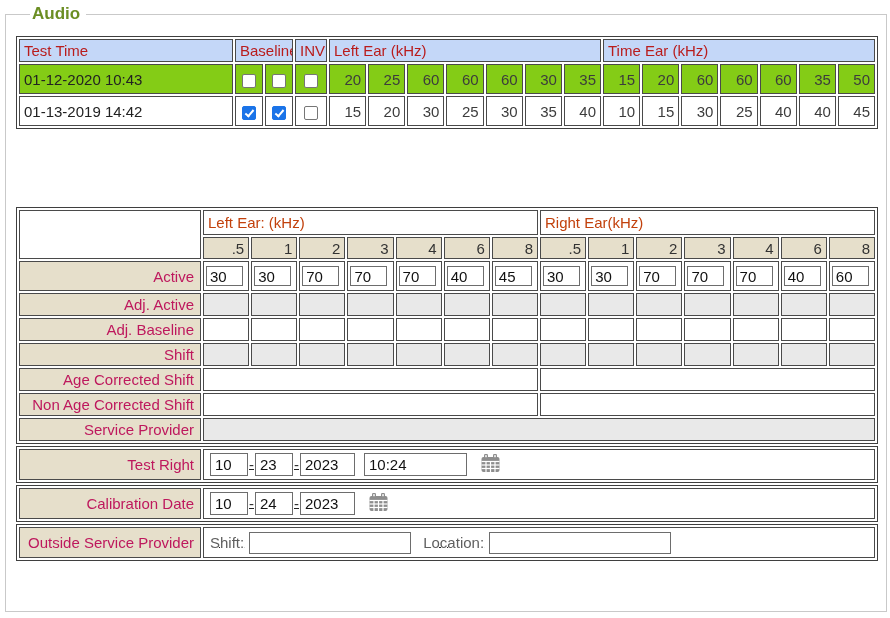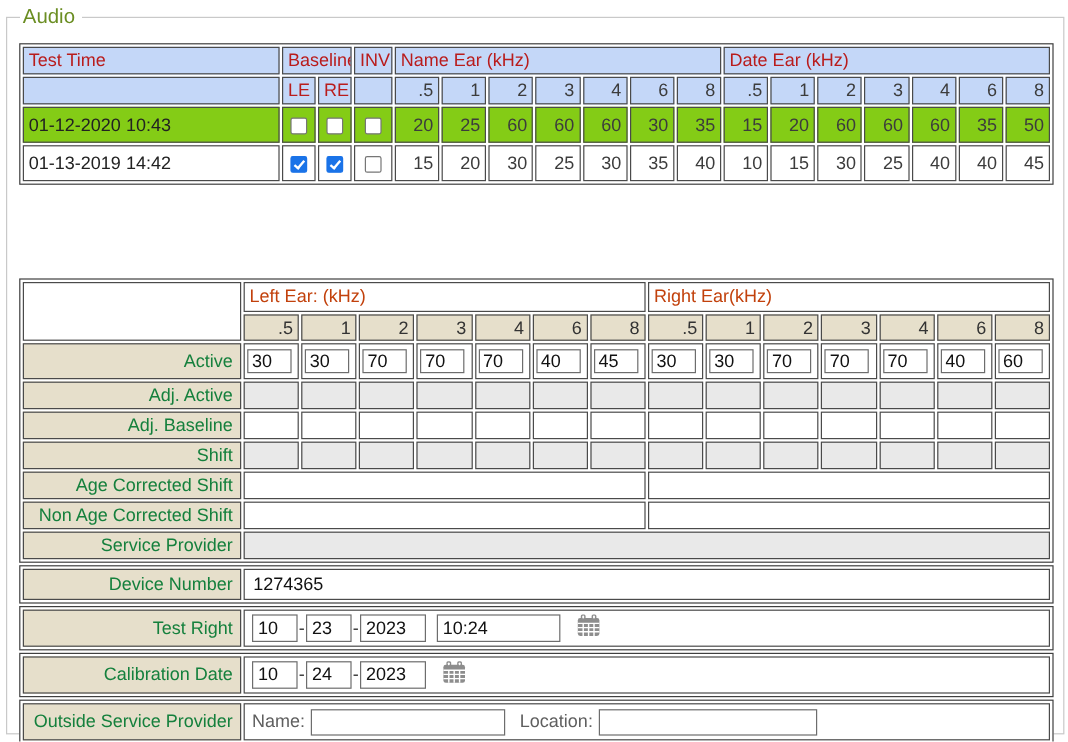--- a/index.html
+++ b/index.html
@@ -1,19 +1,19 @@
 <!DOCTYPE html>
 <html><head>
 <meta charset="utf-8">
 <style>
   html,body{margin:0;padding:0;background:#fff;width:890px;height:618px;
     font-family:"Liberation Sans",sans-serif;font-size:15px;color:#222;}
   fieldset.audio{border:1px solid #c9c9c9;margin:4px 6px 0 5px;padding:12px 8px 8px 10px;
     width:878px;height:608px;box-sizing:border-box;}
-  legend.audio-legend{color:#6b8e23;font-weight:normal;font-size:17px;padding:0 6px 0 2px;margin-left:1px;}
+  legend.audio-legend{color:#6b8e23;font-weight:bold;font-size:17px;padding:0 6px 0 2px;margin-left:14px;}
 
   table.tbl{border-collapse:separate;border-spacing:2px;border:1px solid #3f3f3f;
     background:#fff;table-layout:fixed;width:862px;}
   table.tbl td{border:1px solid #4a4a4a;padding:1px 4px;height:19px;overflow:hidden;
     white-space:nowrap;vertical-align:middle;}
 
   
   .history td.h{background:#c4d7f8;color:#b91c1c;}
   .history tr.data td{height:26px;}
   .history tr.shade td{background:#84cc16;}
@@ -24,34 +24,34 @@
     background:#fff;vertical-align:middle;position:relative;cursor:pointer;box-sizing:border-box;}
   .cb.checked{background:#1a73e8;border-color:#1a73e8;}
   .cb.checked::after{content:"";position:absolute;left:4px;top:1px;width:3px;height:7px;
     border:solid #fff;border-width:0 2px 2px 0;transform:rotate(40deg);}
 
   
   .detail{margin-top:78px;}
   .detail td.corner{background:#fff;}
   .detail td.ehdr{background:#fff;color:#c2410c;height:21px;}
   .detail td.tick{background:#e6dfcb;text-align:right;color:#333;height:18px;}
-  .detail td.lbl, .onerow td.lbl{background:#e6dfcb;text-align:right;color:#15803d;padding-right:6px;}
+  .detail td.lbl, .onerow td.lbl{background:#e6dfcb;text-align:right;color:#be185d;padding-right:6px;}
   .detail tr.activerow td{height:26px;}
   .detail td.incell{padding:1px 2px;}
   .detail td.gcell{background:#e9e9e9;height:18px;}
   .detail td.wcell{background:#fff;height:18px;}
   .detail td.wide{background:#fff;height:19px;}
   .detail td.gwide{background:#e9e9e9;height:19px;}
   input.thr{width:37px;height:20px;border:1px solid #6d6d6d;font:15px "Liberation Sans",sans-serif;
     padding:0 3px;box-sizing:border-box;color:#111;}
 
   
   .onerow{margin-top:2px;}
   .onerow td.val{color:#111;padding-left:7px;height:22px;}
-  .onerow td.fieldcell{padding:2px 6px;height:25px;}
+  .onerow td.fieldcell{padding:2px 6px;height:25px;text-decoration:underline;}
   input.dt{border:1px solid #6d6d6d;height:23px;font:15px "Liberation Sans",sans-serif;
     padding:0 4px;box-sizing:border-box;color:#111;vertical-align:middle;}
   .w-m{width:38px;} .w-d{width:38px;} .w-y{width:55px;}
   .w-time{width:103px;margin-left:9px;}
   .dash{margin:0 1px;color:#333;vertical-align:middle;}
   .cal{margin-left:13px;vertical-align:middle;cursor:pointer;display:inline-block;}
   .osp-lab{color:#5f5f5f;margin-right:5px;vertical-align:middle;}
   input.osp{border:1px solid #6d6d6d;height:22px;font:15px "Liberation Sans",sans-serif;
     padding:0 4px;box-sizing:border-box;vertical-align:middle;}
   .w-name{width:162px;margin-right:12px;} .w-loc{width:182px;}
@@ -81,42 +81,22 @@
         <col>
         <col>
         <col>
         <col>
     </colgroup>
     <tbody>
         <tr>
       <td class="h">Test Time</td>
       <td class="h" colspan="2">Baseline</td>
       <td class="h">INV</td>
-      <td class="h" colspan="7">Name Ear (kHz)</td>
-      <td class="h" colspan="7">Date Ear (kHz)</td>
-    </tr>
-    <tr>
-      <td class="h"></td>
-      <td class="h">LE</td>
-      <td class="h">RE</td>
-      <td class="h"></td>
-      <td class="h num">.5</td>
-      <td class="h num">1</td>
-      <td class="h num">2</td>
-      <td class="h num">3</td>
-      <td class="h num">4</td>
-      <td class="h num">6</td>
-      <td class="h num">8</td>
-      <td class="h num">.5</td>
-      <td class="h num">1</td>
-      <td class="h num">2</td>
-      <td class="h num">3</td>
-      <td class="h num">4</td>
-      <td class="h num">6</td>
-      <td class="h num">8</td>
+      <td class="h" colspan="7">Left Ear (kHz)</td>
+      <td class="h" colspan="7">Time Ear (kHz)</td>
     </tr>
 
     <tr class="data shade">
       <td>01-12-2020 10:43</td>
       <td class="ck"><span class="cb"></span></td>
       <td class="ck"><span class="cb"></span></td>
       <td class="ck"><span class="cb"></span></td>
       <td class="num">20</td>
       <td class="num">25</td>
       <td class="num">60</td>
@@ -281,32 +261,20 @@
       <td class="wide" colspan="7"></td>
     </tr>
 
     <tr>
       <td class="lbl">Service Provider</td>
       <td class="gwide" colspan="14"></td>
     </tr>
   </tbody>
     </table>
 
-  <table class="tbl onerow">
-    <colgroup>
-        <col style="width:182px">
-        <col>
-      </colgroup>
-    <tbody>
-        <tr>
-      <td class="lbl">Device Number</td>
-      <td class="val">1274365</td>
-    </tr>
-  </tbody>
-    </table>
 
   <table class="tbl onerow">
     <colgroup>
         <col style="width:182px">
         <col>
       </colgroup>
     <tbody>
         <tr>
       <td class="lbl">Test Right</td>
       <td class="fieldcell">
@@ -361,19 +329,19 @@
 
   <table class="tbl onerow">
     <colgroup>
         <col style="width:182px">
         <col>
       </colgroup>
     <tbody>
         <tr>
       <td class="lbl">Outside Service Provider</td>
       <td class="fieldcell">
-        <span class="osp-lab">Name:</span><input class="osp w-name" value="" style=""><span class="osp-lab">Location:</span><input class="osp w-loc" value="" style="">
+        <span class="osp-lab">Shift:</span><input class="osp w-name" value="" style=""><span class="osp-lab">Location:</span><input class="osp w-loc" value="" style="">
       </td>
     </tr>
   </tbody>
     </table>
 
 </fieldset>
 
 </body></html>

